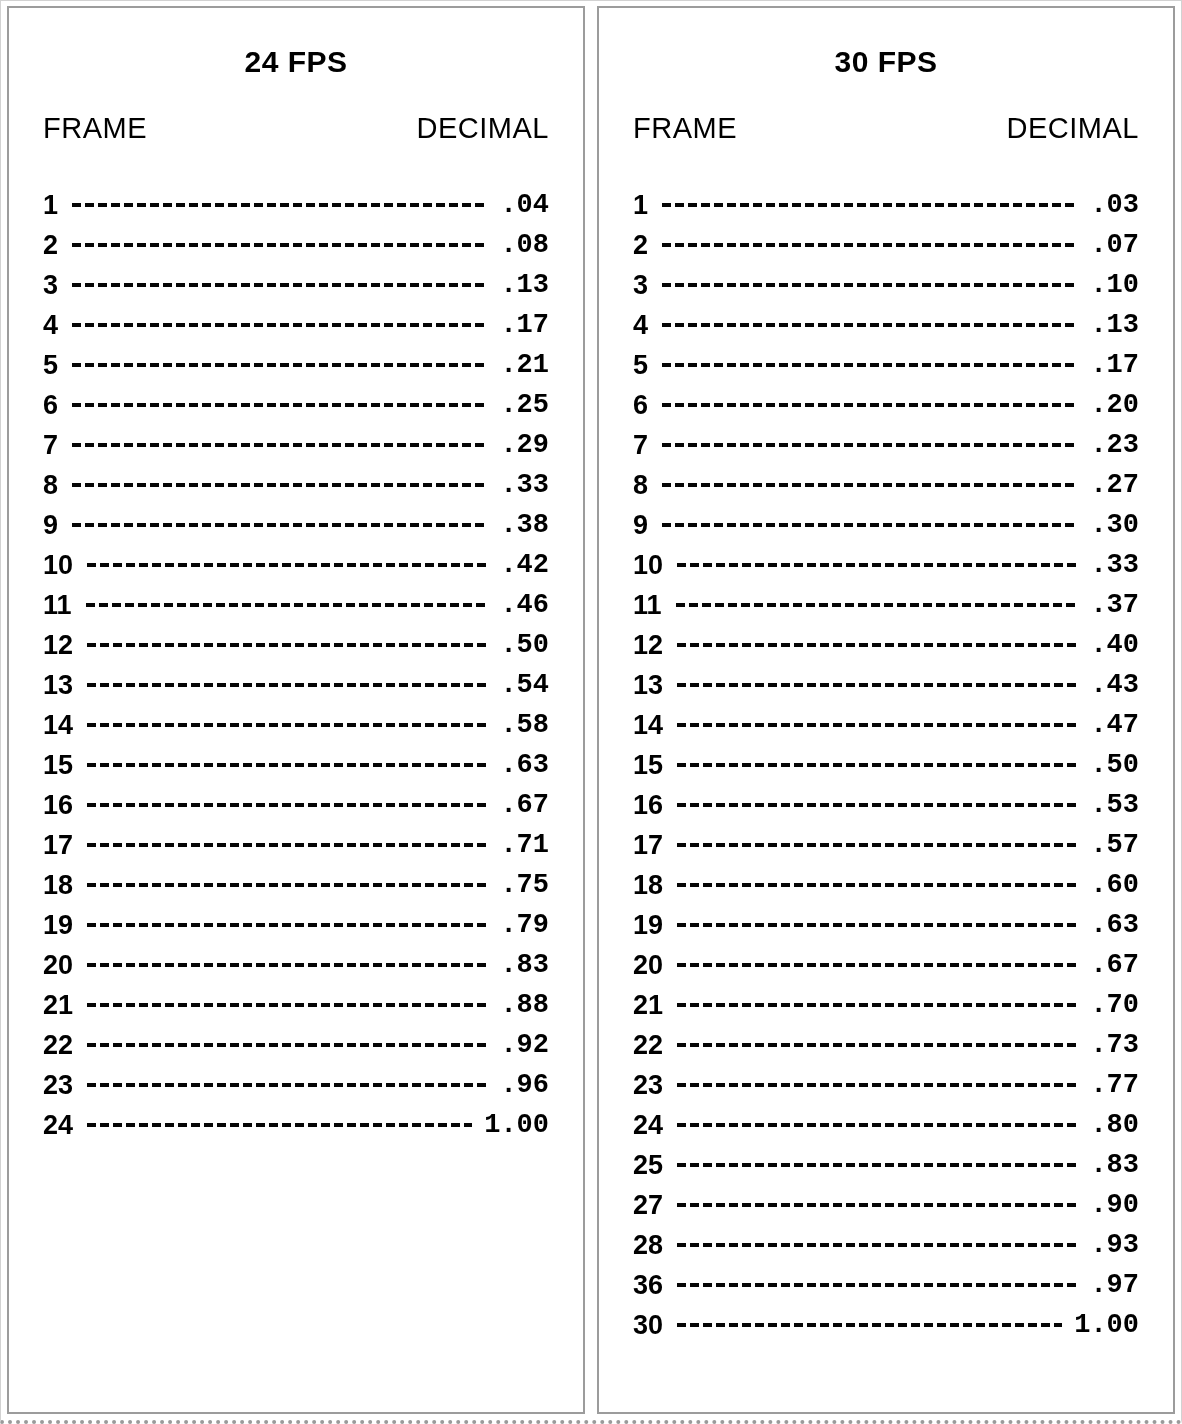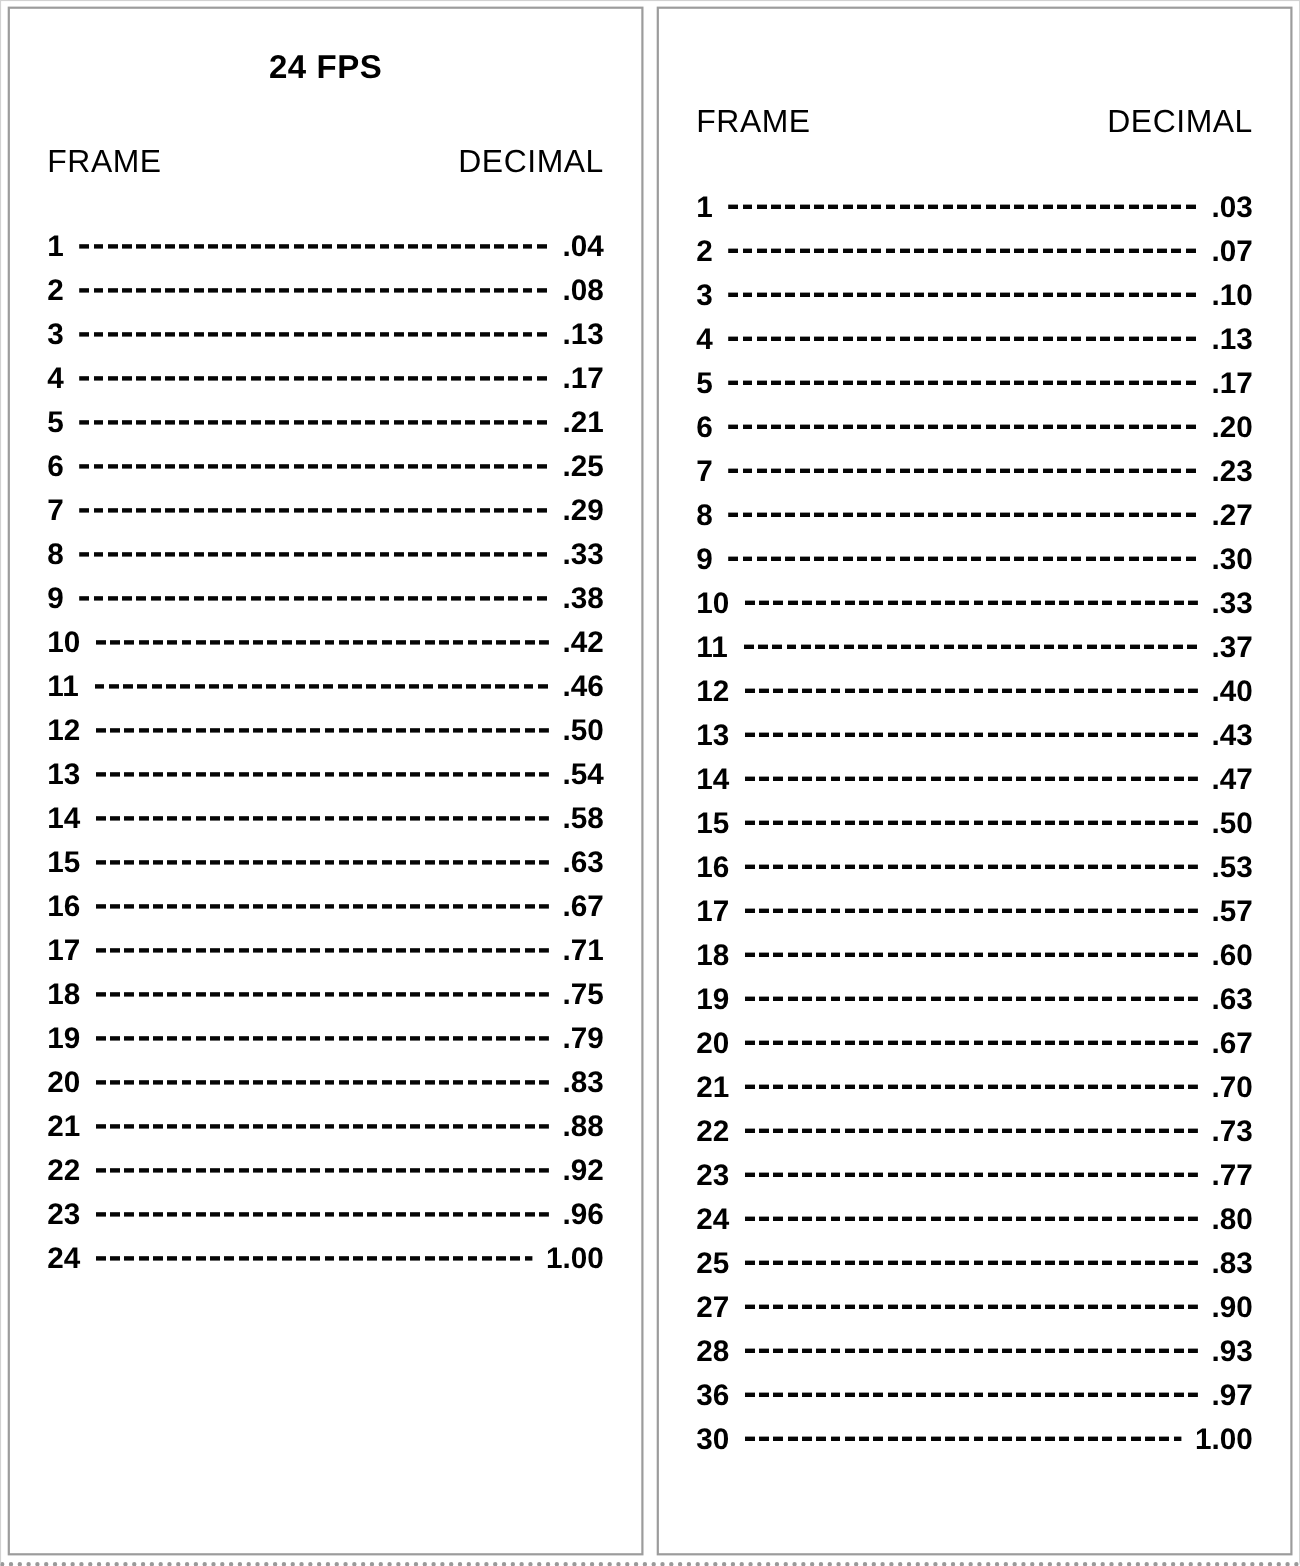--- a/index.html
+++ b/index.html
@@ -34,21 +34,21 @@
     text-align: center;
     font-size: 30px;
     font-weight: bold;
     line-height: 36px;
     letter-spacing: 0.5px;
   }
   .header-row {
     display: flex;
     justify-content: space-between;
     align-items: baseline;
-    margin-top: 50px;
+    margin-top: 31px;
     font-size: 29px;
     font-weight: 400;
     line-height: 34px;
     letter-spacing: 0.5px;
   }
   .rows {
     margin-top: 40px;
   }
   .row {
     display: flex;
@@ -63,20 +63,21 @@
   }
   .row .leader {
     flex: 1 1 auto;
     height: 4px;
     margin: 0 12px 0 14px;
     background-image: repeating-linear-gradient(90deg, #050505 0px, #050505 9px, transparent 9px, transparent 13px);
   }
   .row .val {
     flex: 0 0 auto;
     text-align: left;
+    font-family: Liberation Mono, monospace;
   }
 </style>
 </head>
 <body>
 
 <div class="page">
 
   <div class="panel">
     <div class="panel-title">24 FPS</div>
     <div class="header-row">
@@ -224,20 +225,21 @@
 
   <div class="row">
     <span class="num">24</span>
     <span class="leader"></span>
     <span class="val">1.00</span>
   </div>
 </div>
   </div>
 
   <div class="panel">
+    <div class="panel-title">30 FPS</div>
     <div class="header-row">
       <span>FRAME</span>
       <span>DECIMAL</span>
     </div>
     <div class="rows">
   <div class="row">
     <span class="num">1</span>
     <span class="leader"></span>
     <span class="val">.03</span>
   </div>

